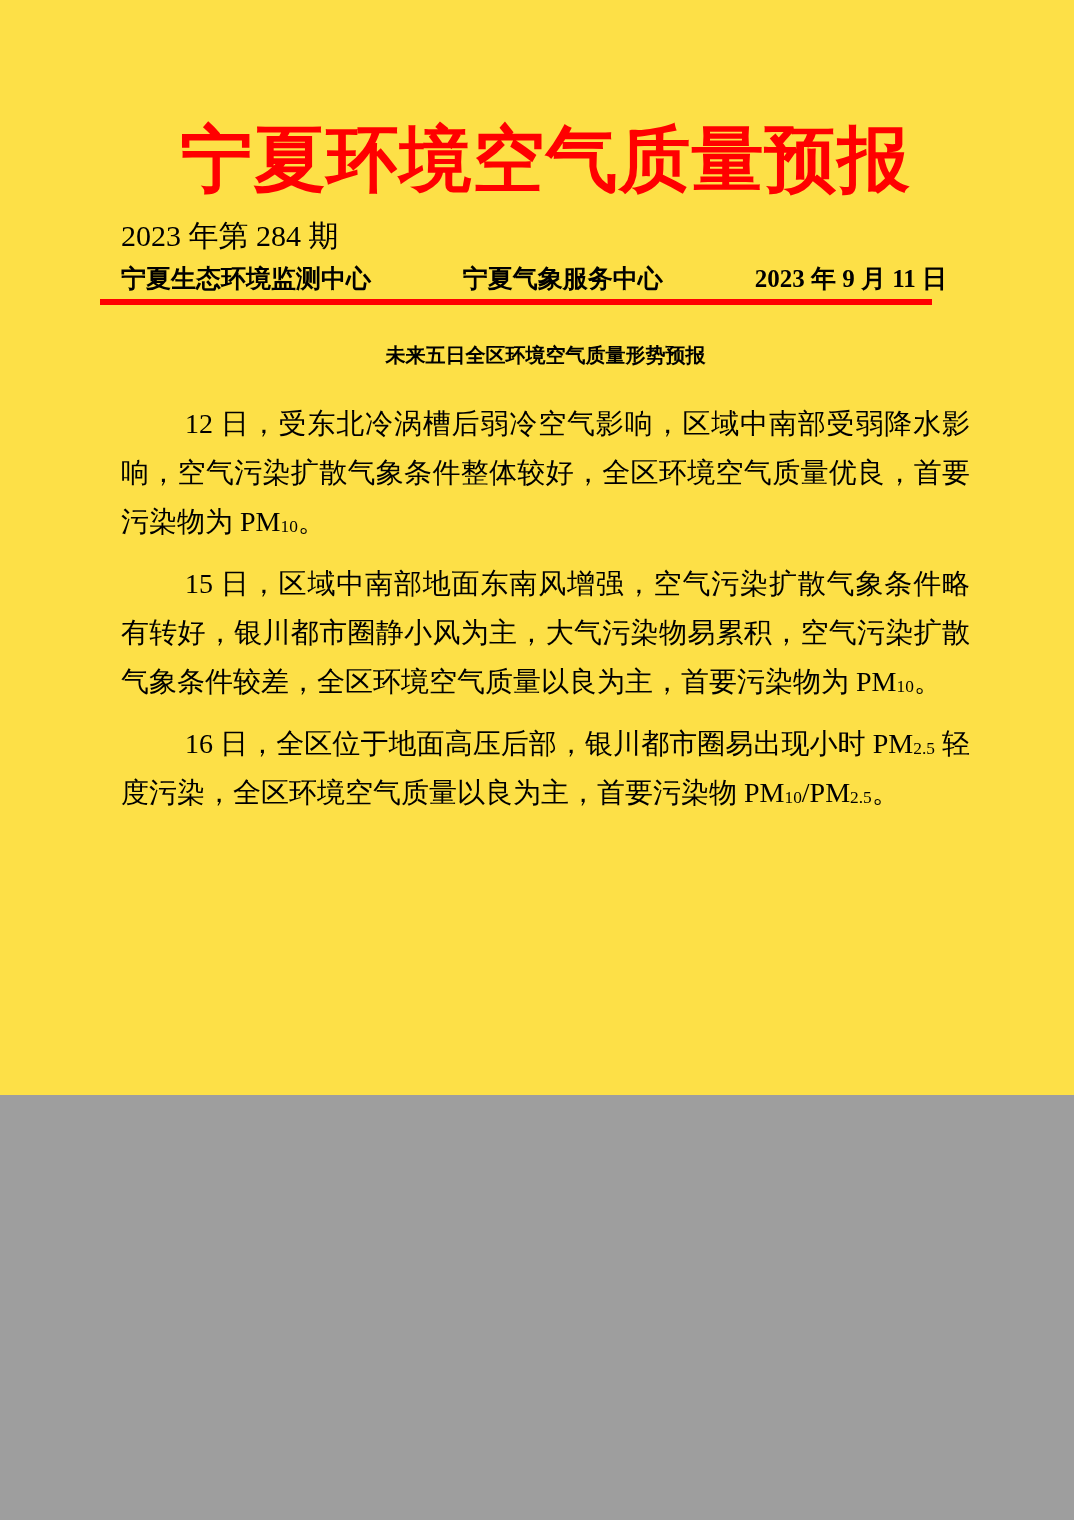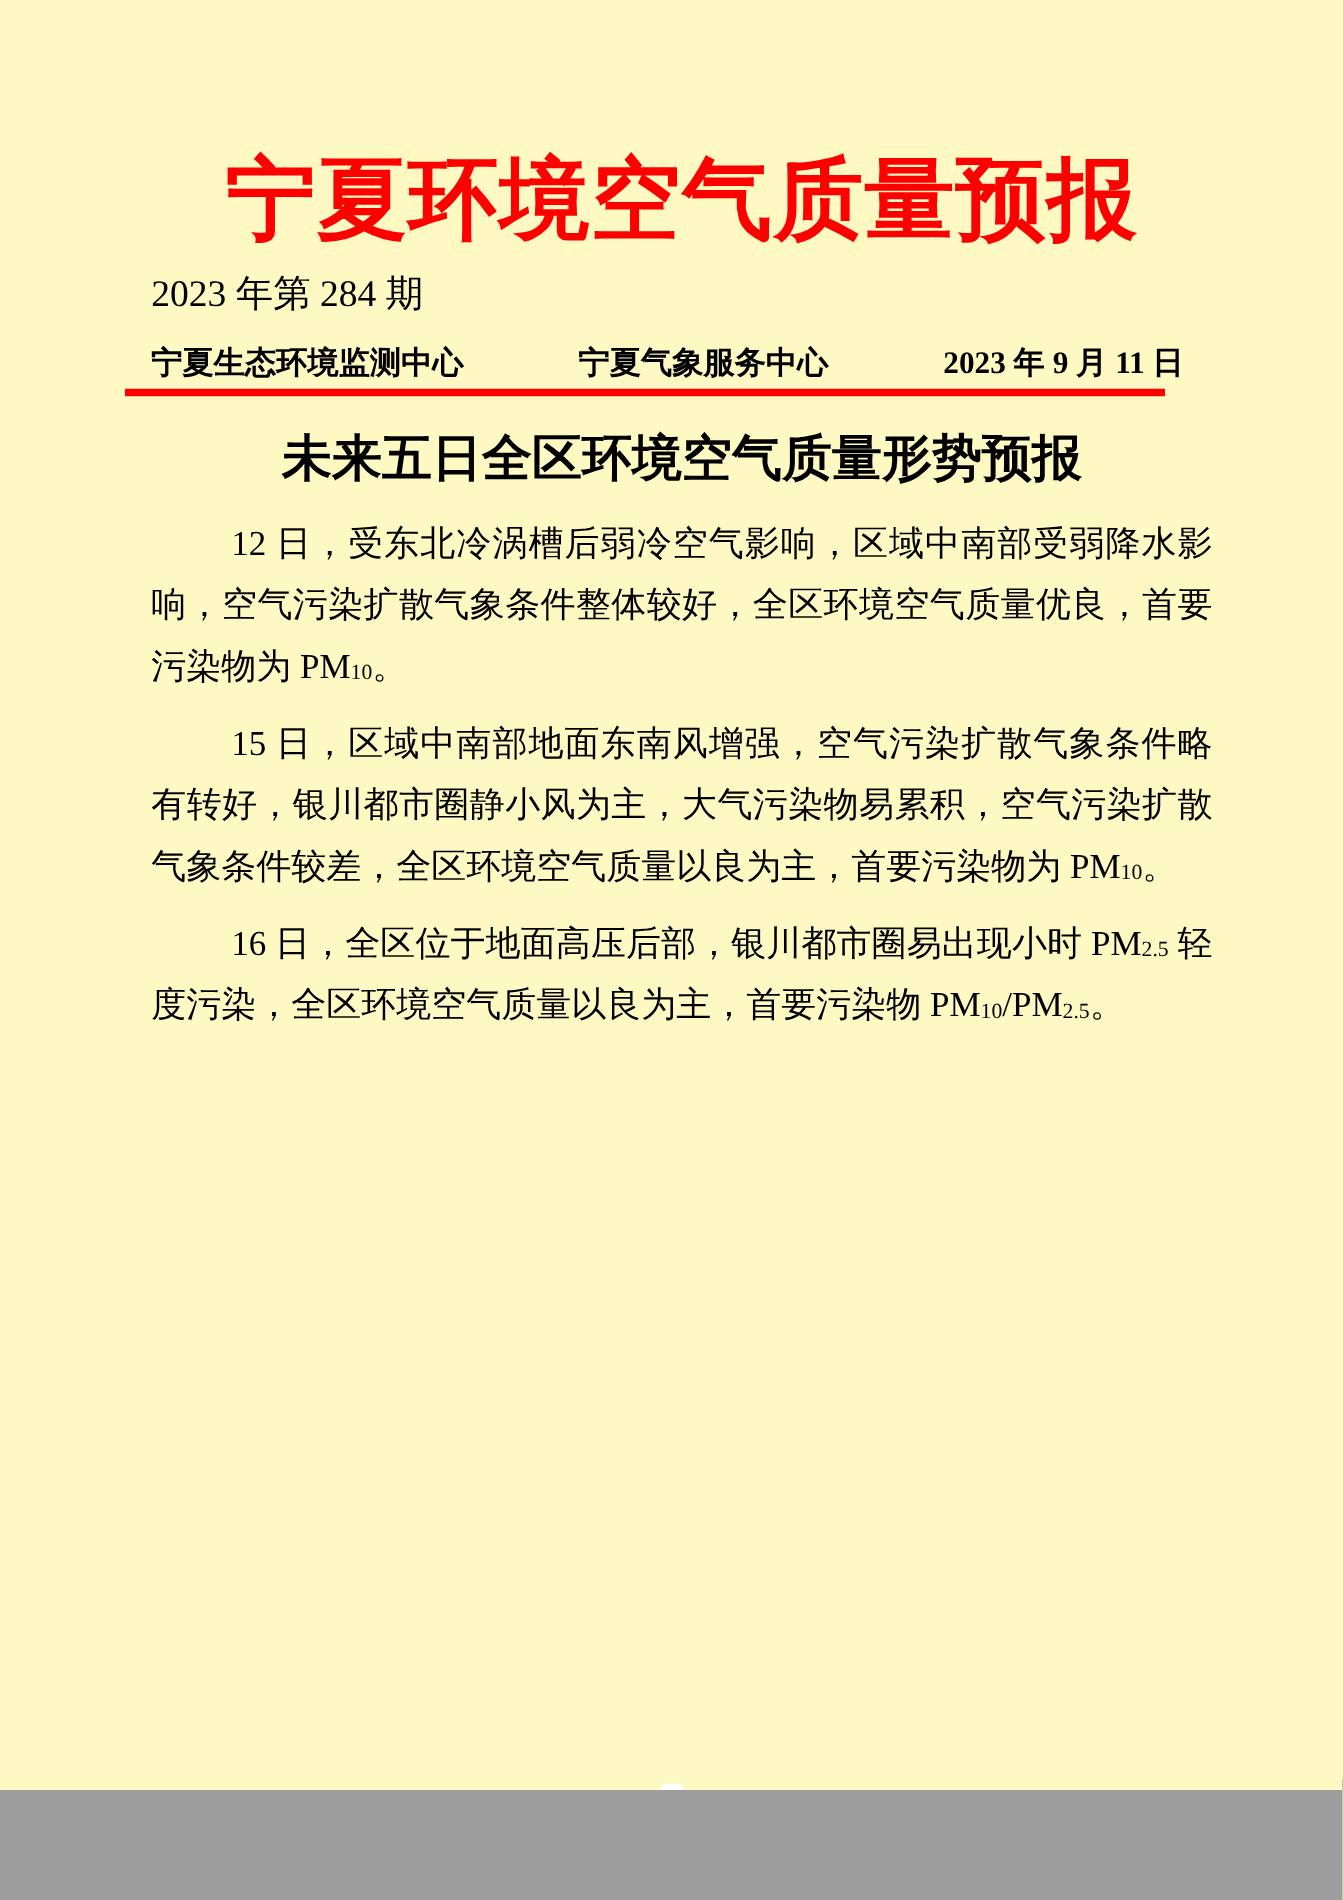--- a/index.html
+++ b/index.html
@@ -4,23 +4,23 @@
 <style>
   html, body {
     margin: 0;
     padding: 0;
     background: #9e9e9e;
     font-family: "Liberation Serif", "DejaVu Serif", serif;
   }
   .page {
     position: relative;
     width: 1074px;
-    height: 1432px;
+    height: 1095px;
     margin: 0 auto;
-    background: #fef9c3;
+    background: #fde047;
     box-sizing: border-box;
     padding: 118px 104px 0 121px;
     overflow: hidden;
     color: #000000;
   }
   .doc-title {
     margin: 0;
     text-align: center;
     font-size: 72px;
     line-height: 84px;
@@ -29,42 +29,42 @@
     letter-spacing: 1px;
     white-space: nowrap;
   }
   .issue-line {
     margin-top: 16px;
     font-size: 30px;
     line-height: 36px;
     font-weight: normal;
   }
   .header-row {
-    margin-top: 22px;
+    margin-top: 10px;
     padding-right: 23px;
     display: flex;
     justify-content: space-between;
     align-items: baseline;
     font-size: 25px;
     line-height: 30px;
     font-weight: bold;
     white-space: nowrap;
     gap: 32px;
   }
   .red-rule {
     margin-left: -21px;
     margin-top: 5px;
     width: 832px;
     height: 6px;
     background: #ff0000;
   }
   .section-title {
     margin: 32px 0 0 0;
     text-align: center;
-    font-size: 40px;
+    font-size: 20px;
     line-height: 36px;
     font-weight: bold;
   }
   .body-block {
     margin-top: 26px;
   }
   .body-para {
     margin: 13px 0 0 0;
     font-size: 28px;
     line-height: 49px;

